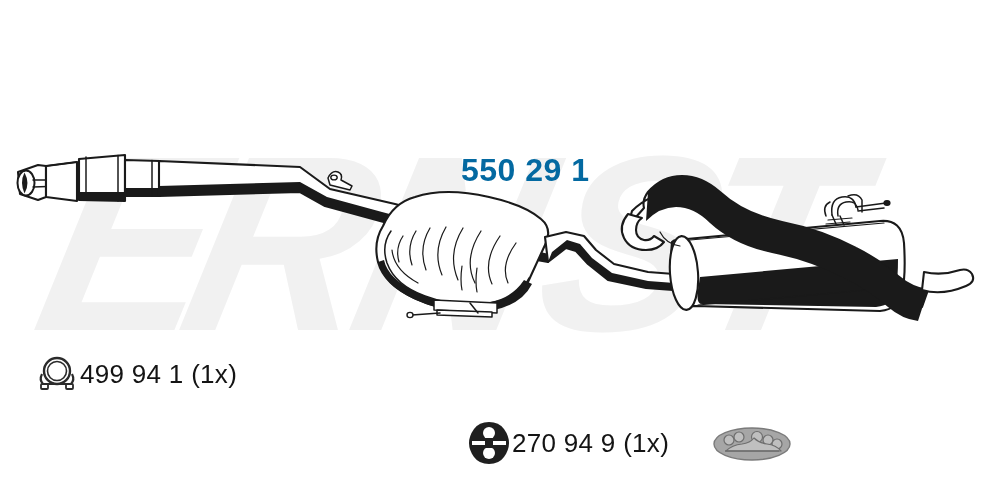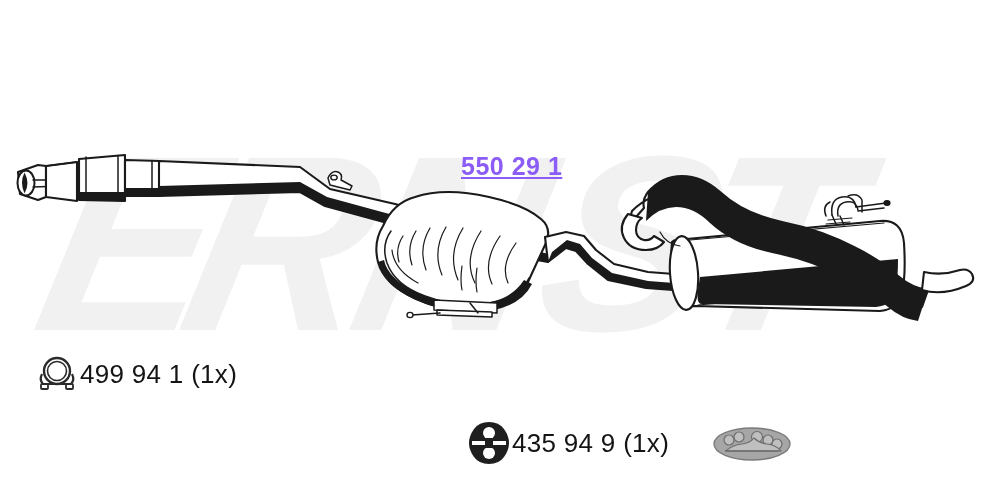--- a/index.html
+++ b/index.html
@@ -38,26 +38,25 @@
     left: 0;
     top: 0;
     width: 1000px;
     height: 500px;
     z-index: 2;
   }
   
   .main-partno {
     position: absolute;
     z-index: 5;
-    font-size: 25px;
+    font-size: 32px;
     font-weight: bold;
     letter-spacing: 0.5px;
-    color: #8b5cf6;
+    color: #0369a1;
     white-space: nowrap;
-    text-decoration: underline;
   }
   
   .acc {
     position: absolute;
     z-index: 5;
     display: flex;
     align-items: center;
     white-space: nowrap;
   }
   .acc-label {
@@ -341,21 +340,21 @@
 
 
   <div class="acc" style="left:466px; top:420px;">
     <svg class="acc-icon" width="46" height="46" viewBox="0 0 46 46" xmlns="http://www.w3.org/2000/svg">
       <path d="M23 2 q10 0 15 7 q5 7 5 14 q0 7 -5 14 q-5 7 -15 7 q-10 0 -15 -7 q-5 -7 -5 -14 q0 -7 5 -14 q5 -7 15 -7 Z" fill="#1f1f1f"></path>
       <circle cx="23" cy="13" r="6" fill="#ffffff"></circle>
       <circle cx="23" cy="33" r="6" fill="#ffffff"></circle>
       <path d="M6 21 L40 21 L40 25 L6 25 Z" fill="#ffffff"></path>
       <rect x="19" y="18" width="8" height="10" fill="#1f1f1f"></rect>
     </svg>
-    <span class="acc-label">435 94 9 (1x)</span>
+    <span class="acc-label">270 94 9 (1x)</span>
   </div>
 
   <div class="acc" style="left:712px; top:424px;">
     <svg class="acc-icon" width="80" height="40" viewBox="0 0 80 40" xmlns="http://www.w3.org/2000/svg">
       <ellipse cx="40" cy="20" rx="38" ry="16" fill="#a6a6a6" stroke="#7a7a7a" stroke-width="1.4"></ellipse>
       <circle cx="17" cy="16" r="5" fill="#bfbfbf" stroke="#6e6e6e" stroke-width="1.2"></circle>
       <circle cx="27" cy="13" r="5" fill="#bfbfbf" stroke="#6e6e6e" stroke-width="1.2"></circle>
       <circle cx="45" cy="13" r="5.5" fill="#bfbfbf" stroke="#6e6e6e" stroke-width="1.2"></circle>
       <circle cx="56" cy="16" r="5" fill="#bfbfbf" stroke="#6e6e6e" stroke-width="1.2"></circle>
       <circle cx="65" cy="20" r="5" fill="#bfbfbf" stroke="#6e6e6e" stroke-width="1.2"></circle>

